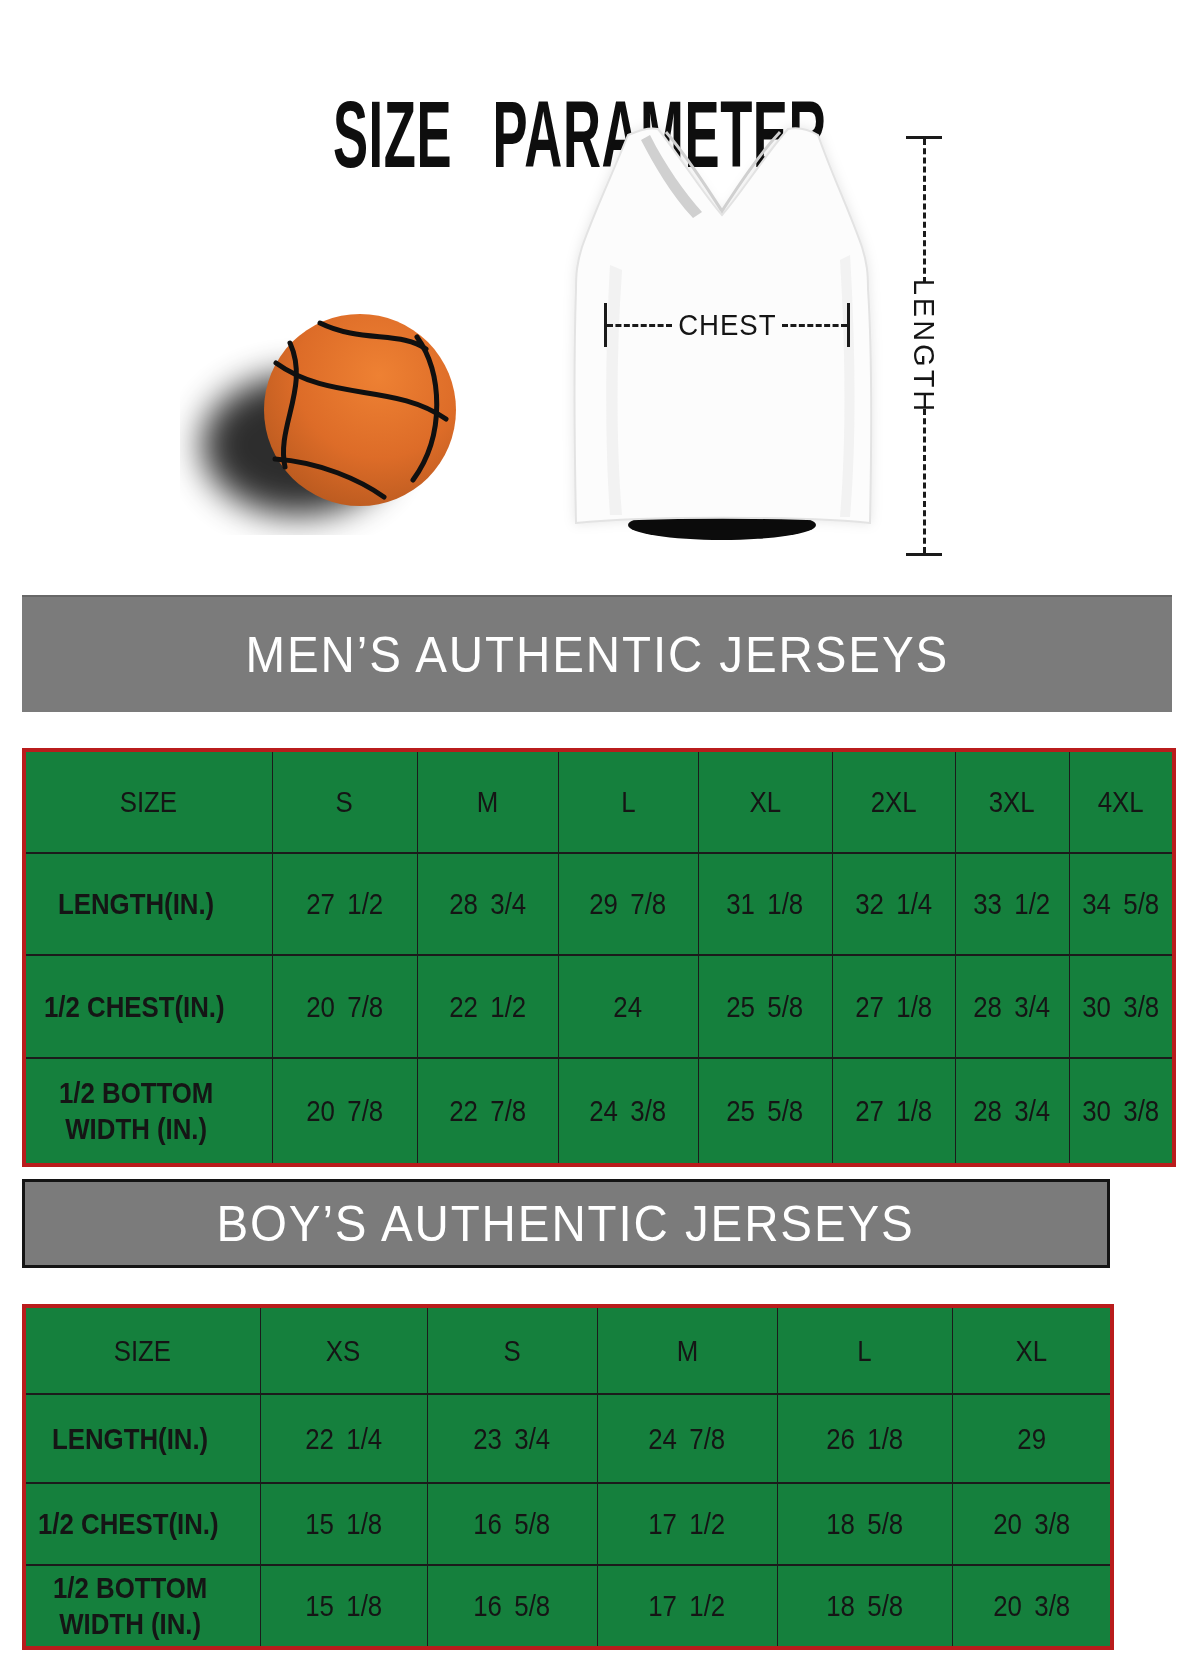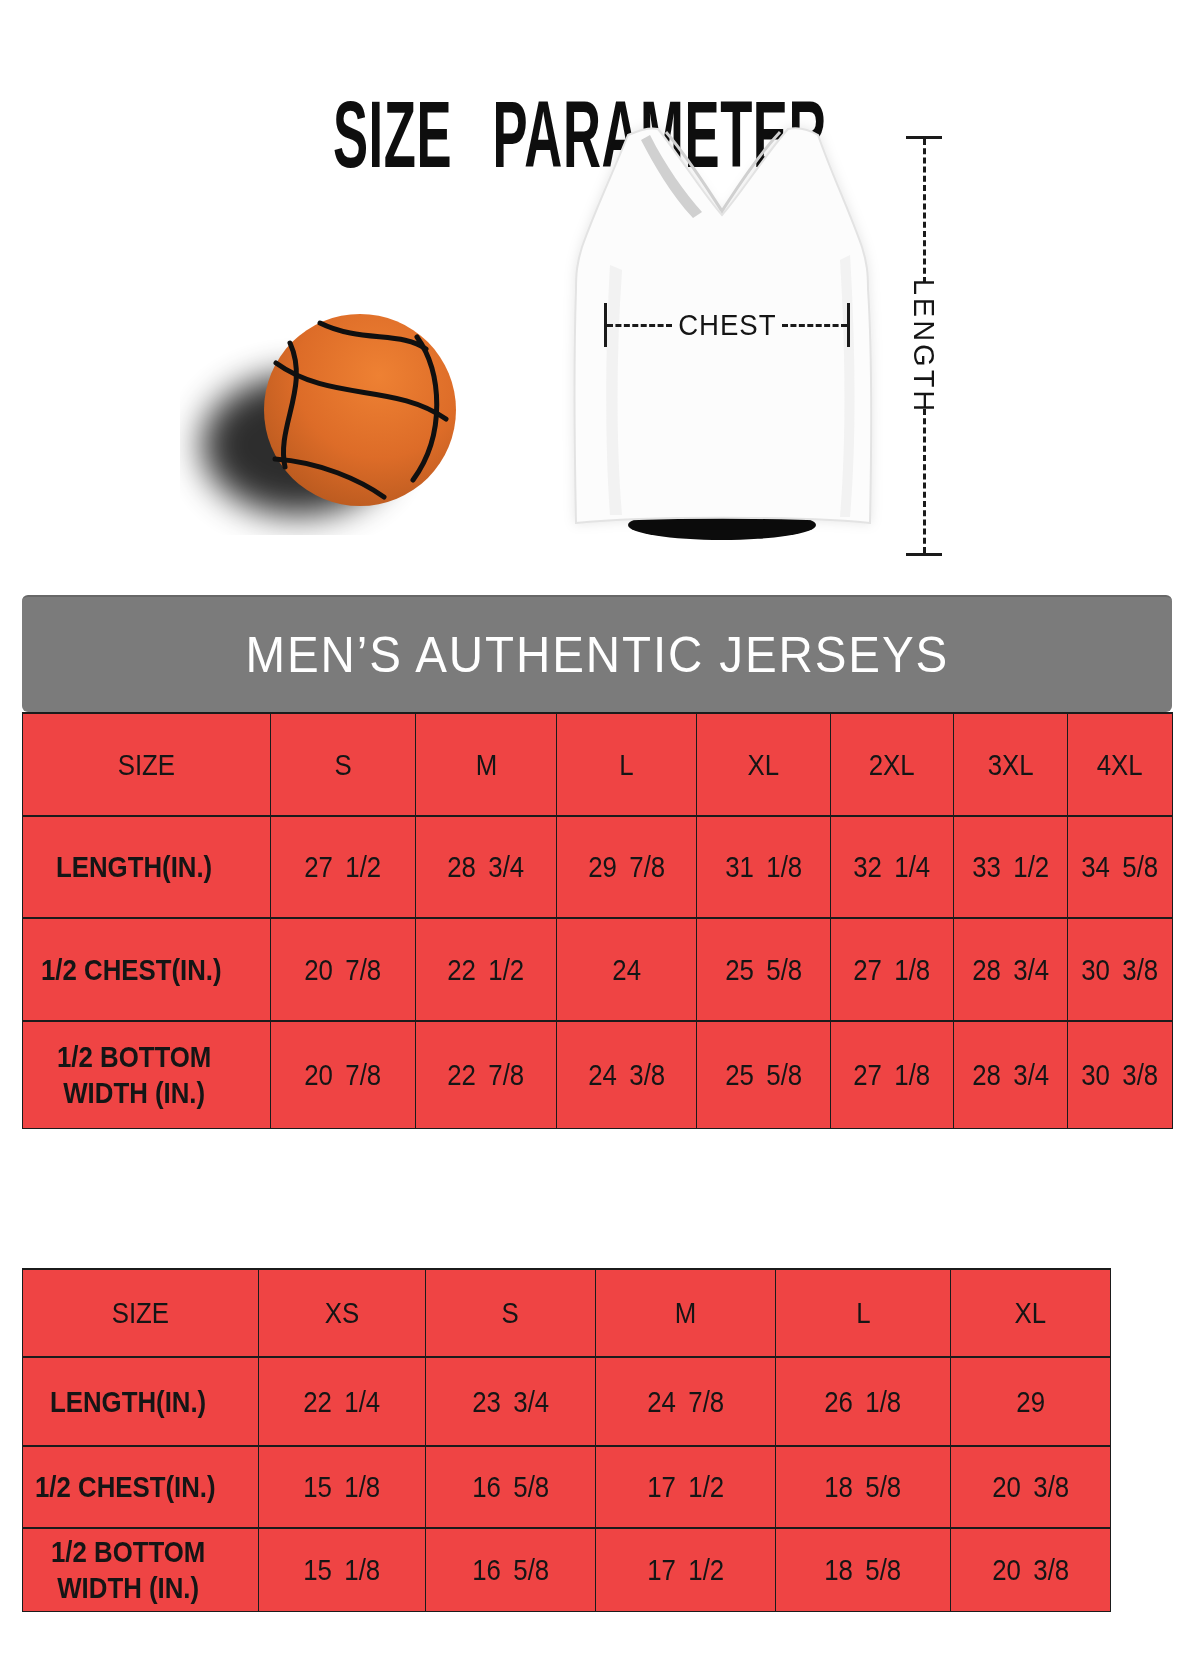--- a/index.html
+++ b/index.html
@@ -23,27 +23,27 @@
   .length-line{position:absolute;left:900px;top:136px;width:48px;height:420px;
     display:flex;flex-direction:column;align-items:center;}
   .length-line .tick{height:3px;width:36px;background:#1a1a1a;}
   .length-line .dash{flex:1;width:0;border-left:3px dashed #1a1a1a;}
   .length-line .lblwrap{height:126px;width:40px;display:flex;align-items:center;justify-content:center;}
   .length-line .lbl{transform:rotate(90deg);font-size:29px;letter-spacing:3px;white-space:nowrap;}
 
   
   .tbar{position:absolute;background:#7b7b7b;color:#ffffff;display:flex;
     align-items:center;justify-content:center;font-size:50px;letter-spacing:2px;
-    white-space:nowrap;border-radius:6px;}
+    white-space:nowrap;}
   .tbar .t{transform:scaleX(0.95);}
   .tbar.dark-frame{border:3px solid #141414;box-sizing:border-box;}
   .tbar.men-frame{border-top:2px solid #676767;box-sizing:border-box;}
 
   table.size-table{position:absolute;border-collapse:collapse;table-layout:fixed;
-    background:#ef4444;border:1px solid #b91c1c;}
+    background:#15803d;border:4px solid #b91c1c;margin-top:36px;}
   table.size-table td{border:1px solid #1b1b1b;text-align:center;vertical-align:middle;
     padding:0;font-size:30px;overflow:hidden;}
   table.size-table tr{border-top:2px solid #1b1b1b;}
   td.hdr{font-size:36px;}
   td.rowlabel{text-align:left;padding-left:5px;font-size:28px;line-height:1.2;font-weight:bold;}
   .cnd{display:inline-block;transform:scaleX(0.86);transform-origin:center center;
     white-space:pre-line;word-spacing:6px;}
   td.rowlabel .cnd{transform-origin:left center;word-spacing:0;}
 </style>
 </head>
@@ -166,20 +166,23 @@
       <td><span class="cnd">22 7/8</span></td>
       <td><span class="cnd">24 3/8</span></td>
       <td><span class="cnd">25 5/8</span></td>
       <td><span class="cnd">27 1/8</span></td>
       <td><span class="cnd">28 3/4</span></td>
       <td><span class="cnd">30 3/8</span></td>
     </tr>
   </tbody>
     </table>
 
+  <div class="tbar dark-frame" style="left:22px;top:1179px;width:1088px;height:89px;">
+    <span class="t">BOY’S AUTHENTIC JERSEYS</span>
+  </div>
 
   <table class="size-table" style="left:22px;top:1268px;width:1088px;">
     <colgroup>
       <col style="width:236px">
         <col style="width:167px">
         <col style="width:170px">
       <col style="width:180px">
         <col style="width:175px">
         <col style="width:160px">
     </colgroup>

